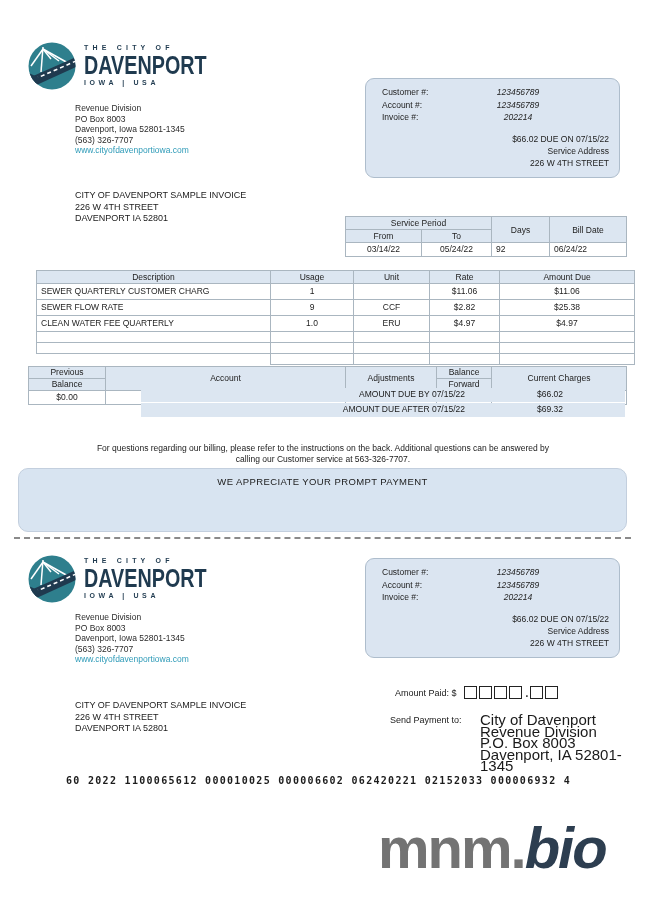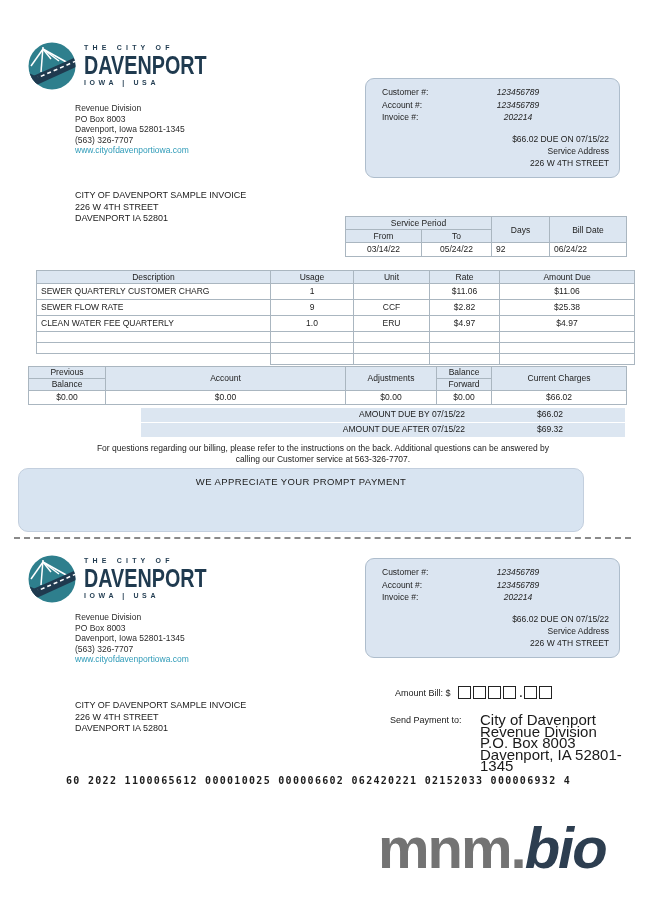--- a/index.html
+++ b/index.html
@@ -49,30 +49,30 @@
   .ch-table { position:absolute; left:36px; top:270px; width:598px; }
   .ch-table tr.h td { height:13px; line-height:12px; }
   .ch-table tr.r td { height:16px; line-height:11px; }
   .ch-table tr.e td { height:11px; }
 
   .bal-table { position:absolute; left:28px; top:366px; width:598px; }
   .bal-table tr.h td { height:12px; line-height:11px; }
   .bal-table tr.data td { height:14px; line-height:13px; }
 
   
-  .due-band { position:absolute; left:105px; top:408px; width:520px;padding-left:36px; }
+  .due-band { position:absolute; left:105px; top:388px; width:520px;padding-left:36px; }
   .due-row { display:flex; height:14px; line-height:13px; background:#DCE6F1;
              font-size:8.5px; margin-bottom:1px; }
   .due-row .lbl { flex:1; text-align:right; padding-right:10px; }
   .due-row .val { width:150px; text-align:center; }
 
   .note { position:absolute; left:30px; top:443px; width:586px;
           text-align:center; font-size:8.5px; line-height:10.5px; }
 
-  .banner { position:absolute; left:18px; top:468px; width:566px; height:64px;
+  .banner { position:absolute; left:18px; top:468px; width:609px; height:64px;
     background:#D8E4F1; border:1px solid #C3CFDE; border-radius:10px;
     text-align:center; font-size:9.5px; letter-spacing:0.4px; padding-top:7px; color:#1b1b1b; }
 
   .perforation { position:absolute; left:14px; top:537px; width:617px;
     border-top:2px dashed #8a8a8a; }
 
   
   .ap-row { position:absolute; left:395px; top:686px; font-size:9px; display:flex; align-items:center; }
   .ap-label { margin-right:7px; }
   .ap-box { display:inline-block; width:13px; height:13px; border:1.5px solid #222;
@@ -347,21 +347,21 @@
     </div>
   </div>
 
   <div class="mail-addr" style="top:700px;">
     <div>CITY OF DAVENPORT SAMPLE INVOICE</div>
     <div>226 W 4TH STREET</div>
     <div>DAVENPORT IA 52801</div>
   </div>
 
   <div class="ap-row">
-    <span class="ap-label">Amount Bill: $</span>
+    <span class="ap-label">Amount Paid: $</span>
     <span class="ap-box"></span>
     <span class="ap-box"></span>
     <span class="ap-box"></span>
     <span class="ap-box"></span>
     <span class="ap-dot">.</span>
     <span class="ap-box"></span>
     <span class="ap-box"></span>
   </div>
 
   <div class="send-label">Send Payment to:</div>

